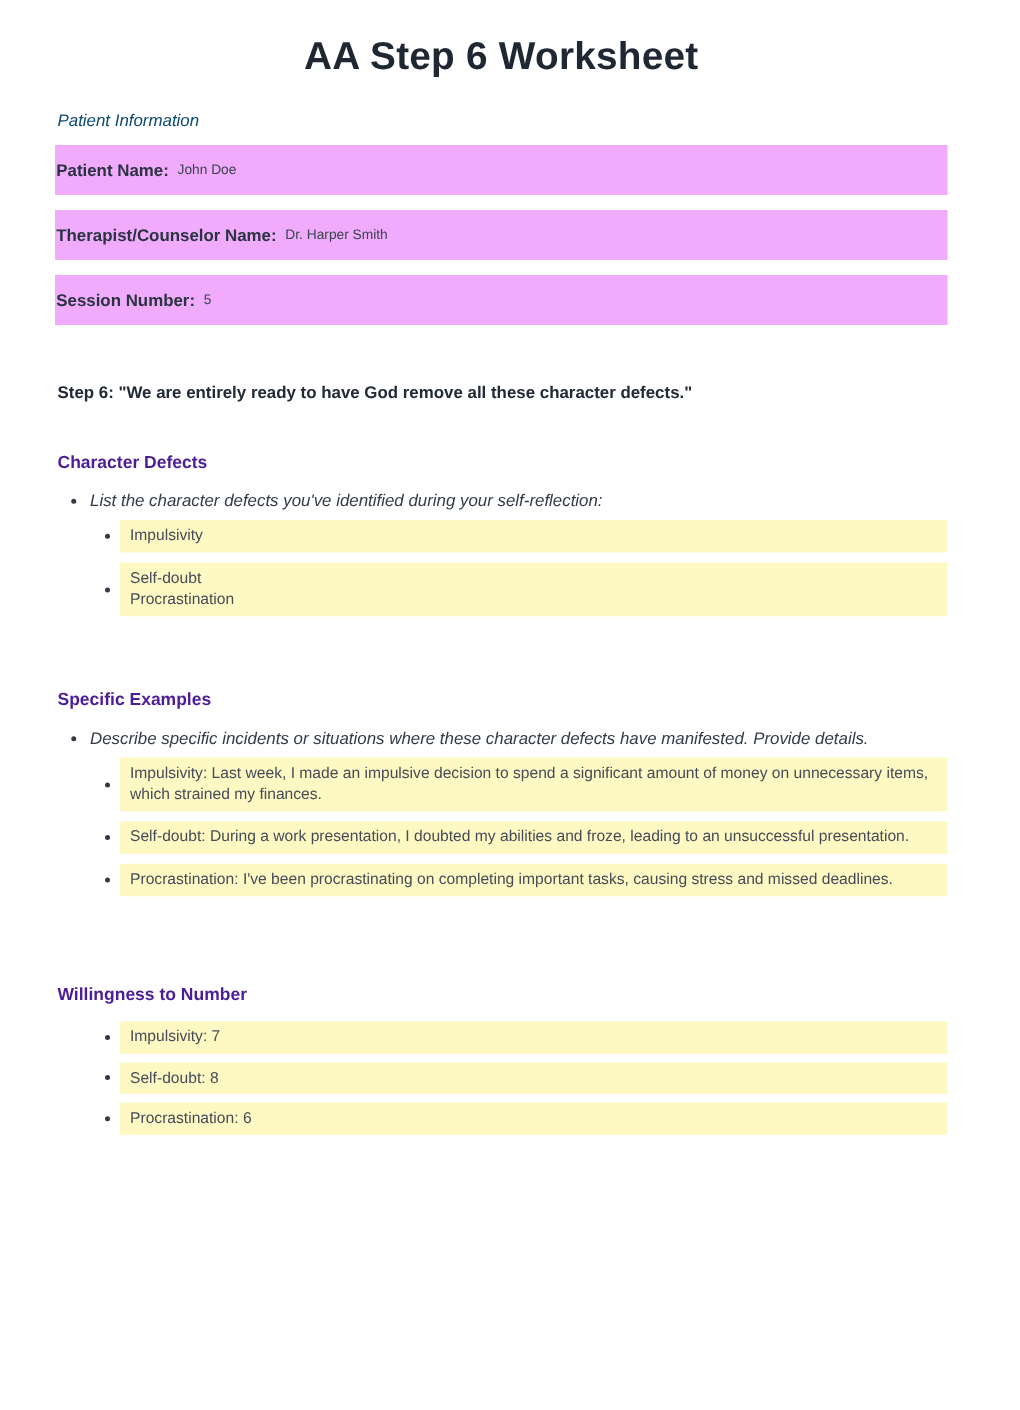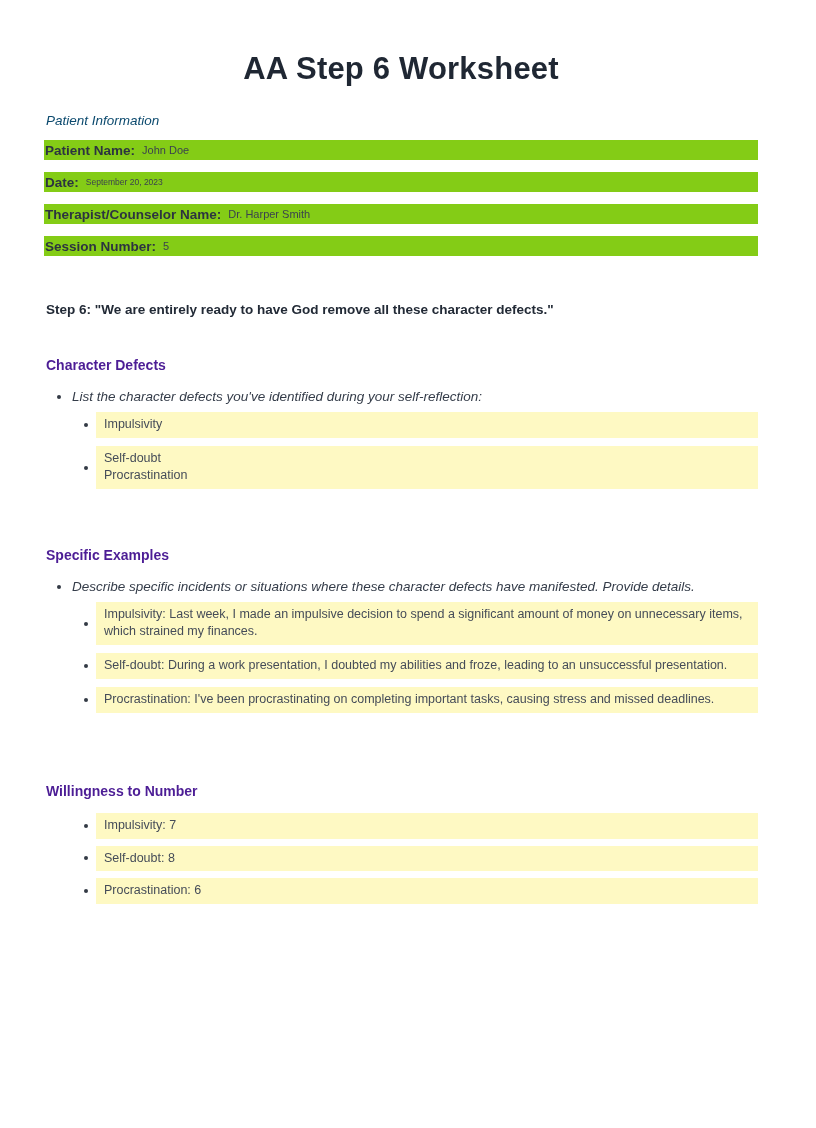--- a/index.html
+++ b/index.html
@@ -20,32 +20,32 @@
     box-sizing: border-box;
     padding: 26px 58px 0 44px;
     position: relative;
   }
   h1.doc-title {
     font-size: 31px;
     line-height: 1.2;
     font-weight: bold;
     color: #1f2733;
     text-align: center;
-    margin: 24px 0 26px 0;
+    margin: 0 0 26px 0;
     letter-spacing: 0.2px;
   }
   .section-label-italic {
     font-style: italic;
     font-size: 13.5px;
     color: #0c4a6e;
     margin: 0 0 12px 2px;
   }
   .field-row {
-    background: #84cc16;
-    height: 20px;
+    background: #f0abfc;
+    height: 40px;
     display: flex;
     align-items: center;
     margin-bottom: 12px;
     padding-left: 1px;
   }
   .field-label {
     font-weight: bold;
     font-size: 13.5px;
     color: #2c3340;
     white-space: nowrap;
@@ -136,24 +136,20 @@
 
   <h1 class="doc-title">AA Step 6 Worksheet</h1>
 
   <div class="section-label-italic">Patient Information</div>
 
   <div class="field-row">
     <span class="field-label">Patient Name:</span>
     <span class="field-value">John Doe</span>
   </div>
 
-  <div class="field-row">
-    <span class="field-label">Date:</span>
-    <span class="field-value sm">September 20, 2023</span>
-  </div>
 
   <div class="field-row">
     <span class="field-label">Therapist/Counselor Name:</span>
     <span class="field-value">Dr. Harper Smith</span>
   </div>
 
   <div class="field-row">
     <span class="field-label">Session Number:</span>
     <span class="field-value">5</span>
   </div>

